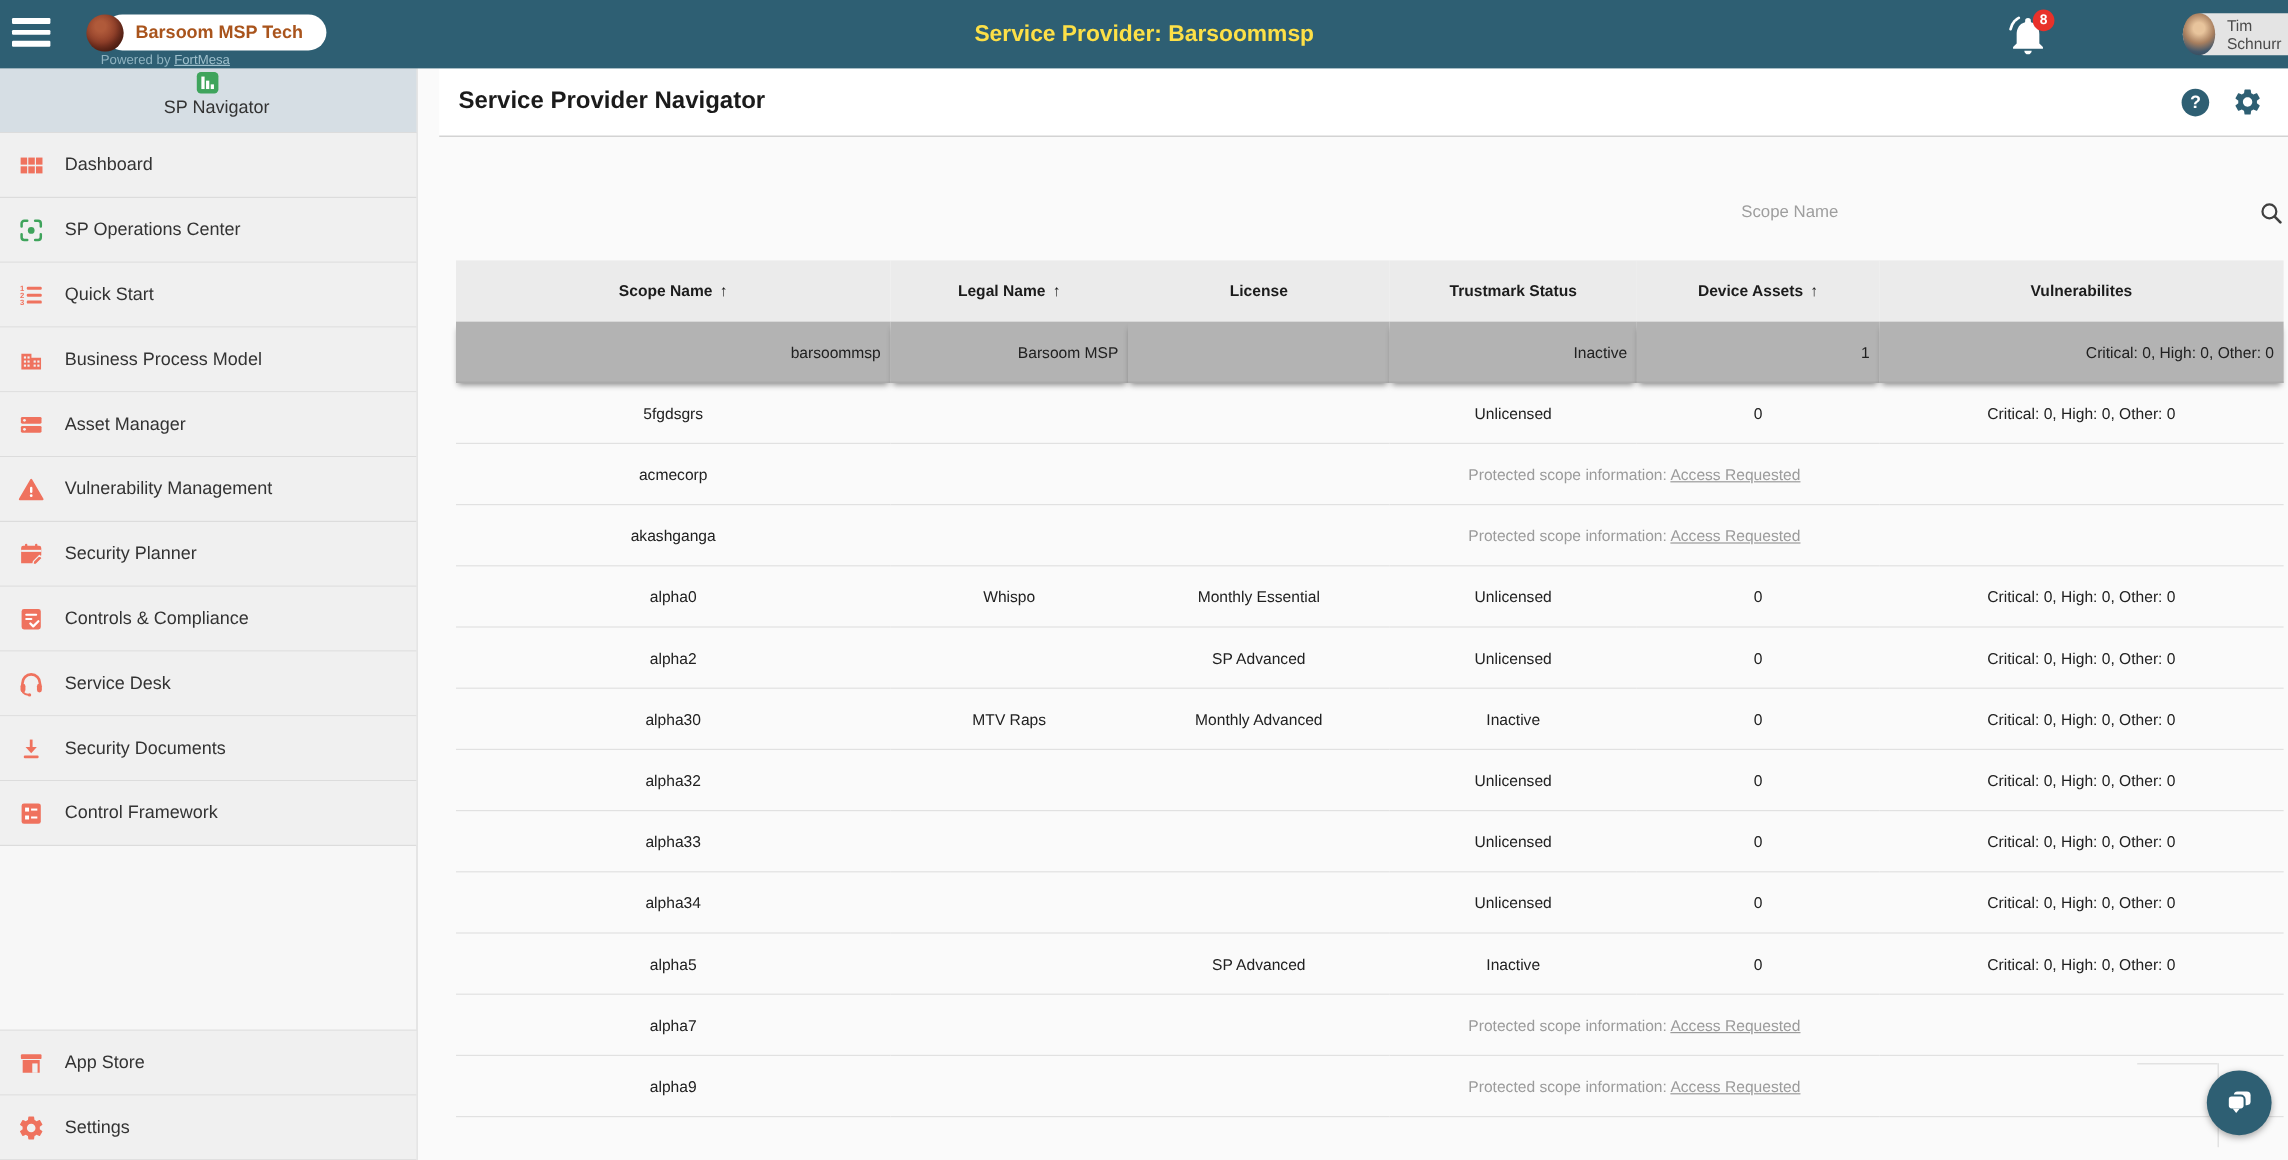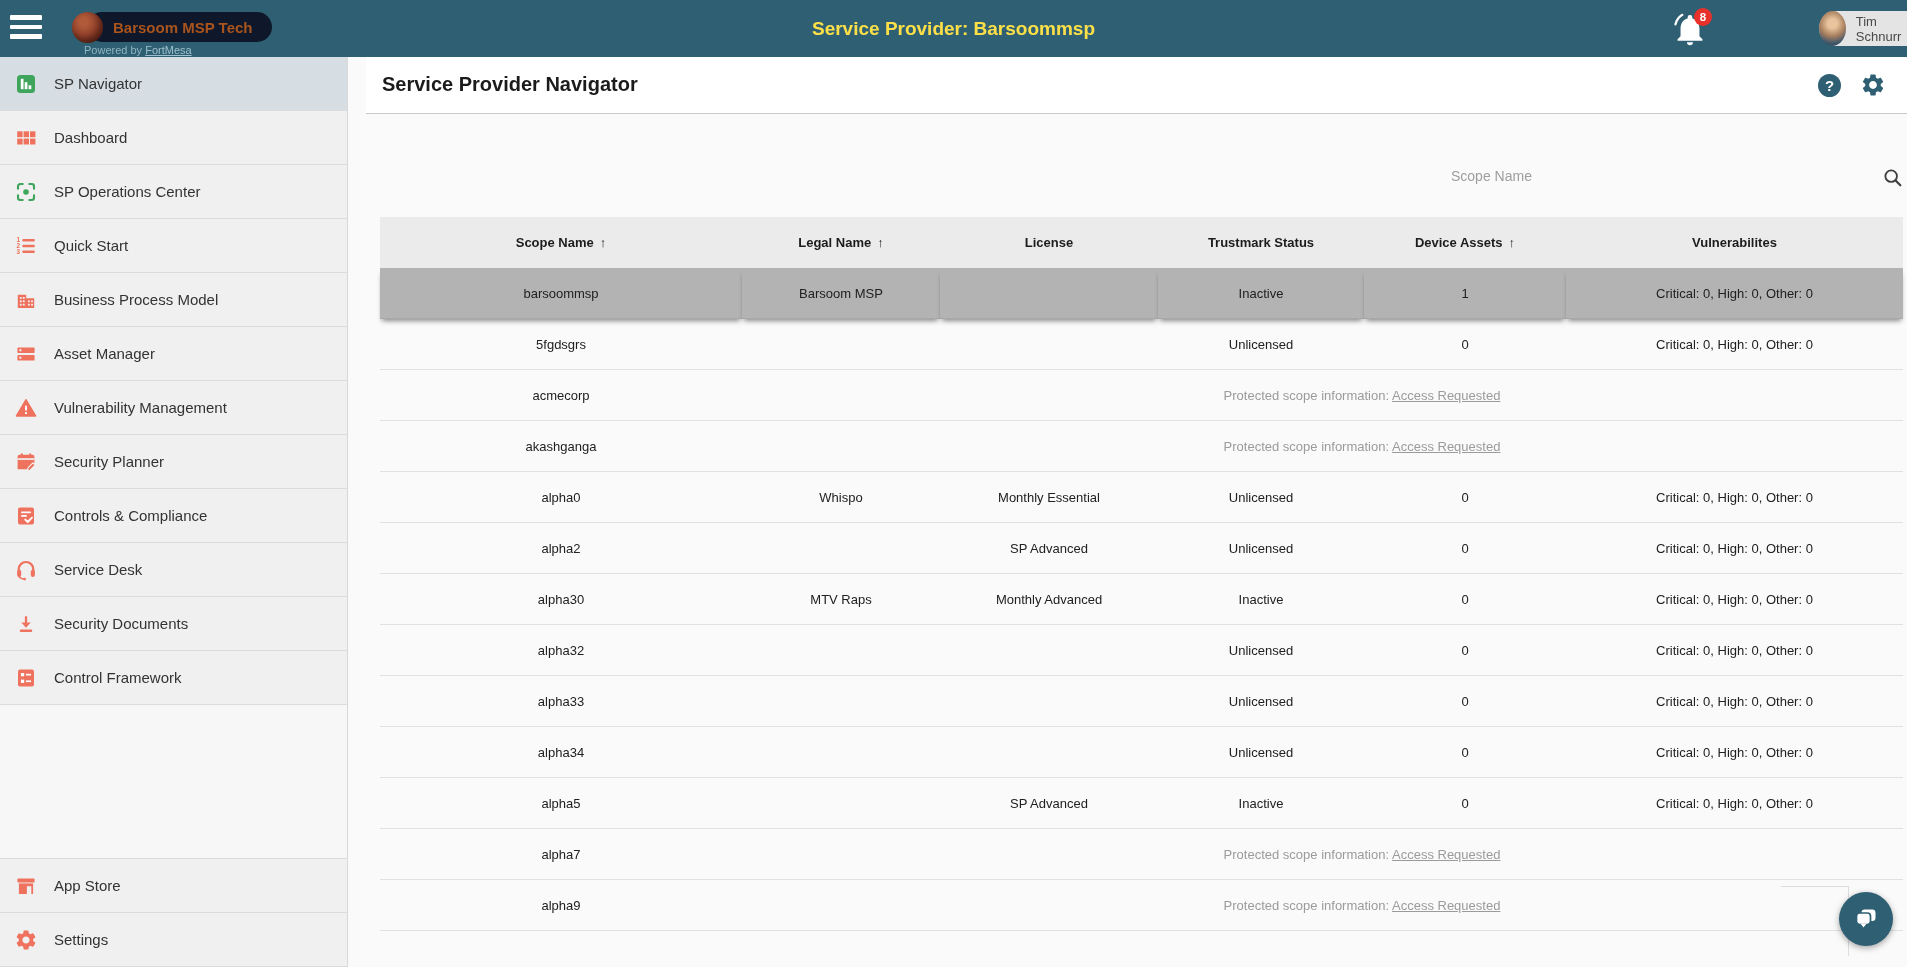--- a/index.html
+++ b/index.html
@@ -7,21 +7,21 @@
   body { font-family:"Liberation Sans", sans-serif; background:#fafafa; position:relative; }
 
   
   .topbar { position:absolute; top:0; left:0; width:1907px; height:57px; background:#2e5f73; z-index:30; }
   .hamburger { position:absolute; left:10px; top:15px; width:32px; height:26px; cursor:pointer; }
   .hamburger div { width:32px; height:4.5px; background:#fff; border-radius:1px; margin-bottom:5px; }
   .logo { position:absolute; left:72px; top:12px; height:30px; }
   .mars { position:absolute; left:0; top:0; width:31px; height:31px; border-radius:50%;
           background:radial-gradient(circle at 38% 32%, #b05a3a 15%, #8a3a26 55%, #5e1f12 100%);
           box-shadow:inset -3px -4px 6px rgba(0,0,0,.35); z-index:2; }
-  .logo-pill { margin-left:15px; height:30px; background:#0f172a; border-radius:16px;
+  .logo-pill { margin-left:15px; height:30px; background:#ffffff; border-radius:16px;
                display:flex; align-items:center; padding:0 20px 0 26px;
                font-weight:bold; font-size:15px; color:#a9541c; white-space:nowrap; }
   .powered { position:absolute; left:84px; top:44px; font-size:11px; color:#8fb3c0; white-space:nowrap; }
   .powered a { color:#9fc0cc; text-decoration:underline; cursor:pointer; }
   .topbar-title { position:absolute; left:0; right:0; top:0; height:57px; line-height:57px;
                   text-align:center; color:#fde047; font-weight:bold; font-size:19px; pointer-events:none;border-radius:14px; }
   .bell { position:absolute; left:1672px; top:12px; width:36px; height:36px; cursor:pointer; }
   .badge { position:absolute; left:1694px; top:8px; min-width:18px; height:18px; padding:0 3px;
            background:#e8312a; border-radius:10px; color:#fff; font-size:11.5px; font-weight:bold;
            text-align:center; line-height:18px; z-index:2; }
@@ -29,21 +29,21 @@
                border-radius:18px; display:flex; align-items:center; padding-right:16px; cursor:pointer; }
   .avatar { width:35px; height:35px; border-radius:50%; margin-right:10px;
             background:radial-gradient(circle at 50% 36%, #e8c49c 18%, #a87f5f 48%, #41576b 75%, #314453 100%); }
   .user-name { font-size:13px; color:#4a4a4a; }
 
   
   .sidebar { position:absolute; left:0; top:57px; width:348px; bottom:0; background:#f7f7f7;
              border-right:1px solid #d9d9d9; z-index:20; }
   .sb-item { height:54px; display:flex; align-items:center; padding-left:14px;
              background:#f0f0f0; border-bottom:1px solid #dcdcdc; cursor:pointer; }
-  .sb-item.active { background:#d6dee4; }
+  .sb-item.active { background:#d6dee4;flex-direction:column; }
   .sb-icon { width:24px; height:24px; margin-right:16px; flex:0 0 24px; }
   .sb-label { font-size:15px; color:#333; white-space:nowrap; }
   .sb-footer { position:absolute; left:0; right:0; top:801px; border-top:1px solid #dcdcdc; }
 
   
   .content { position:absolute; left:366px; top:57px; width:1558px; bottom:0; background:#fafafa; }
   .content-header { height:57px; background:#fff; border-bottom:1px solid #c9c9c9; position:relative; }
   .page-title { position:absolute; left:16px; top:16px; font-size:20px; font-weight:bold; color:#1b1b1b; }
   .help-btn { position:absolute; left:1452px; top:17px; width:23px; height:23px; border-radius:50%;
               background:#2e5f73; color:#fff; font-weight:bold; font-size:15px; text-align:center;
@@ -60,21 +60,21 @@
   
   .table-wrap { margin-left:14px; width:1523px; }
   table.scopes { width:1523px; table-layout:fixed; border-collapse:separate; border-spacing:0;
                  font-size:13px; color:#212121; }
   table.scopes th { height:51px; background:#ebebeb; font-size:13px; font-weight:bold; color:#1c1c1c;
                     text-align:center; padding:0 8px; white-space:nowrap; cursor:pointer; }
   table.scopes td { height:51px; text-align:center; border-bottom:1px solid #e1e1e1;
                     padding:0 8px; white-space:nowrap; overflow:hidden; }
   th .arrow { font-weight:normal; margin-left:6px; font-size:13px; }
   tr.selected td { background:#b3b3b3; border-bottom-color:#a8a8a8; position:relative; z-index:2;
-                   box-shadow:0 4px 5px -2px rgba(0,0,0,.45); }
+                   box-shadow:0 4px 5px -2px rgba(0,0,0,.45);text-align:right; }
   td.c-prot { color:#9b9b9b; }
   td.c-prot a { color:#9b9b9b; text-decoration:underline; cursor:pointer; }
 
   
   .chat-line-h { position:absolute; left:1781px; top:886px; width:67px; height:1px; background:#ddd; }
   .chat-line-v { position:absolute; left:1848px; top:886px; width:1px; height:70px; background:#ddd; }
   .chat-fab { position:absolute; left:1839px; top:892px; width:54px; height:54px; border-radius:50%;
               background:#2e5f73; display:flex; align-items:center; justify-content:center;
               box-shadow:0 2px 6px rgba(0,0,0,.35); cursor:pointer; z-index:40; }
 </style>

